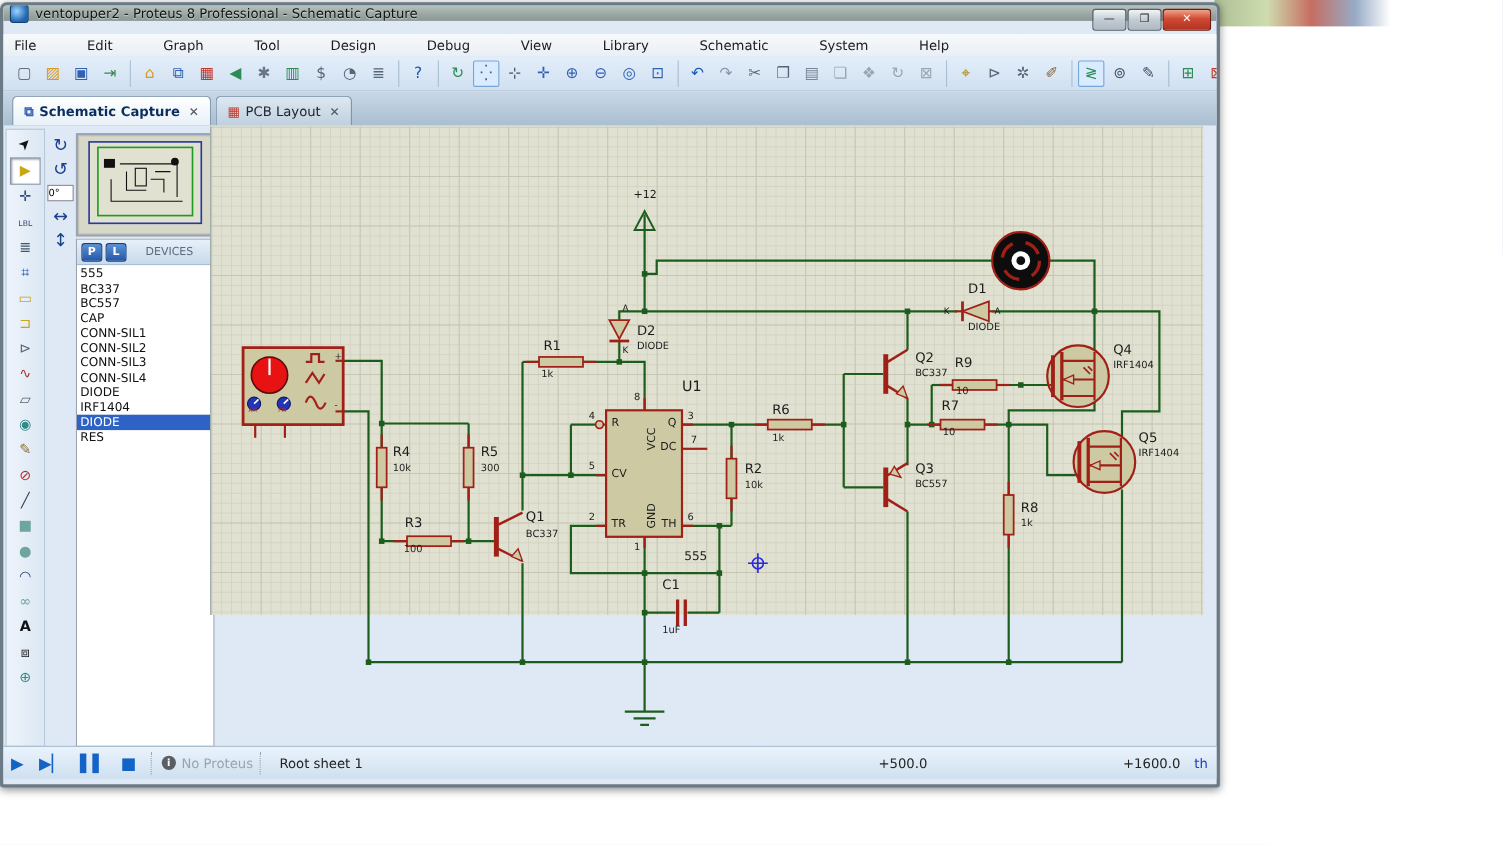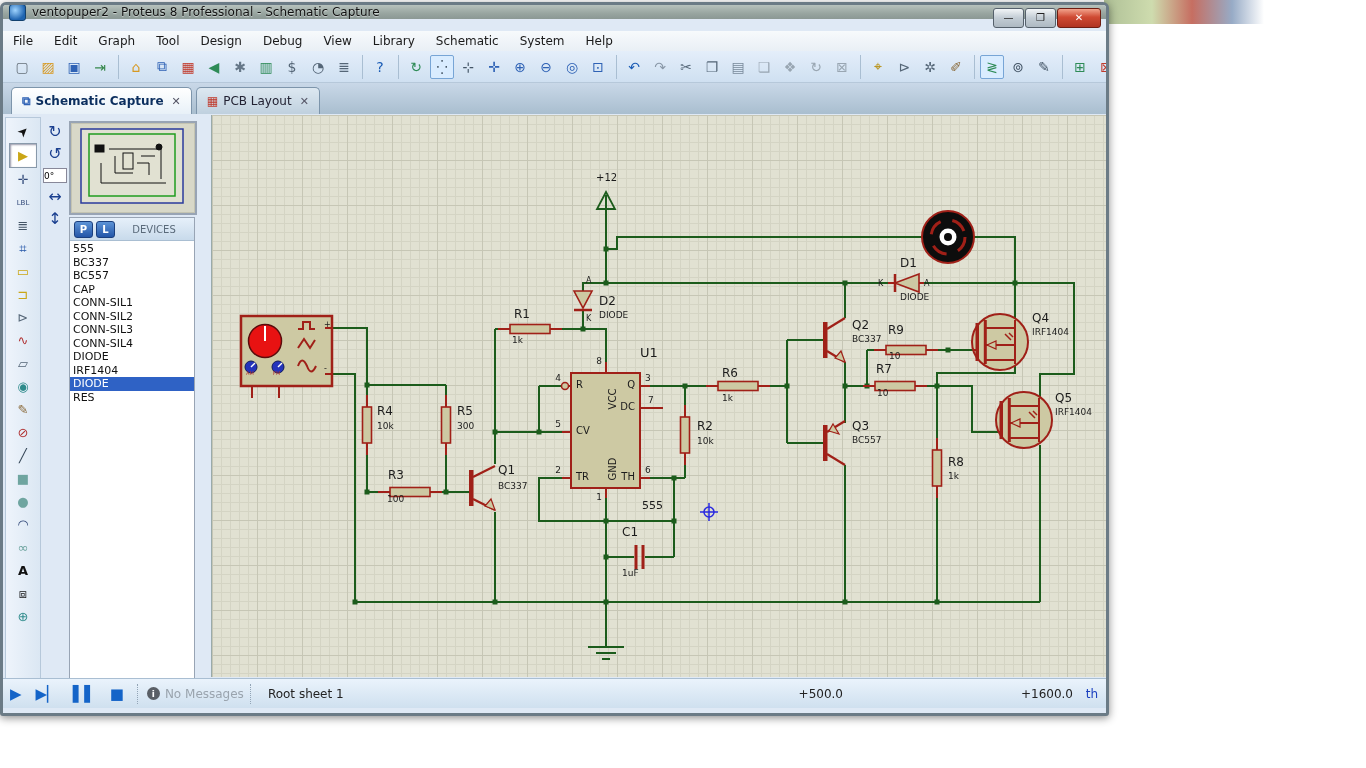--- a/index.html
+++ b/index.html
@@ -14,21 +14,21 @@
     background:linear-gradient(#b7c2bd,#98a5a0 60%,#8b9894);display:flex;align-items:center;padding-left:6px;}
   #app-icon{width:15px;height:15px;border-radius:3px;margin-right:6px;
     background:radial-gradient(circle at 35% 35%,#9fd4ff,#1f64b0 70%);border:1px solid #12406e;}
   #title-text{font-size:12px;color:#111;text-shadow:0 1px 1px rgba(255,255,255,.6);}
   #win-buttons{position:absolute;right:5px;top:3px;display:flex;}
   .winbtn{width:29px;height:18px;border:1px solid #55606b;border-radius:3px;margin-left:1px;
     background:linear-gradient(#f2f5f7,#c2ccd4 50%,#aeb9c2);font-size:10px;line-height:17px;text-align:center;color:#222;}
   .winbtn.close{width:42px;background:linear-gradient(#f2a38c,#cf4a33 45%,#b03422);color:#fff;font-weight:bold;border-color:#6e1d12;}
   
   #menubar{position:absolute;left:0;top:26px;right:0;height:20px;background:linear-gradient(#f7fafc,#e9eff5);
-    display:flex;align-items:center;padding-left:10px;border-bottom:1px solid #c8d4e0;}
+    display:flex;align-items:center;padding-left:10px;border-bottom:1px solid #c8d4e0;gap:25px;}
   .menu-item{font-size:12px;color:#1a1a1a;margin-right:21px;}
   
   #toolbar{position:absolute;left:0;top:46px;right:0;height:31px;background:linear-gradient(#e4eefa,#cfe0f1);
     display:flex;align-items:center;padding-left:6px;border-bottom:1px solid #b6c8da;}
   .tb-group{display:flex;align-items:center;margin-right:4px;padding-right:5px;border-right:1px solid #a9bed2;}
   .tb-group:last-child{border-right:none;}
   .tb-btn{width:22px;height:22px;margin:0 1px;border:1px solid transparent;border-radius:2px;
     display:flex;align-items:center;justify-content:center;font-size:14px;}
   .tb-btn.active{background:#d9ecff;border-color:#77a5d6;}
   
@@ -54,21 +54,21 @@
   
   #devices{position:absolute;left:66px;top:212px;width:124px;height:460px;border:1px solid #98a4b4;background:#fff;display:flex;flex-direction:column;}
   #devices-header{height:22px;background:linear-gradient(#e6f0fa,#c8daeb);display:flex;align-items:center;padding:0 4px;border-bottom:1px solid #a9bed2;}
   .pl-btn{width:17px;height:15px;border-radius:3px;background:linear-gradient(#5c93d6,#2456a8);color:#fff;font-size:10px;font-weight:bold;
     display:flex;align-items:center;justify-content:center;margin-right:3px;border:1px solid #1a3f7e;}
   #devices-title{flex:1;text-align:center;font-size:10px;color:#5a6a7a;}
   #device-list{flex:1;overflow:hidden;padding-top:1px;}
   .dev-item{font-size:11px;color:#111;padding:0 3px;height:13.5px;line-height:13.5px;}
   .dev-item.selected{background:#2f62c5;color:#fff;}
   
-  #canvas{position:absolute;left:208px;top:110px;width:903px;height:562px;background-color:#e1e1d2;
+  #canvas{position:absolute;left:188px;top:110px;width:903px;height:444px;background-color:#e1e1d2;
     border-left:1px solid #9aa;box-sizing:border-box;
     background-image:
       linear-gradient(#c6c6b5 1px,transparent 1px),linear-gradient(90deg,#c6c6b5 1px,transparent 1px),
       linear-gradient(#d4d4c4 1px,transparent 1px),linear-gradient(90deg,#d4d4c4 1px,transparent 1px);
     background-size:45px 45px,45px 45px,9px 9px,9px 9px;}
   #canvas svg{position:absolute;left:0;top:0;}
   
   #statusbar{position:absolute;left:0;right:0;top:673px;height:29px;background:linear-gradient(#eaf3fc,#cfe0ef);
     border-top:1px solid #a9bed2;display:flex;align-items:center;font-size:12px;color:#222;}
   .sim-btn{color:#1464c8;font-size:15px;margin:0 7px;line-height:28px;}
@@ -498,20 +498,20 @@
       </svg>
   </div>
 
   <div id="statusbar">
     <span class="sim-btn">▶</span>
     <span class="sim-btn">▶▏</span>
     <span class="sim-btn">▌▌</span>
     <span class="sim-btn">■</span>
     <span class="sb-sep"></span>
     <span id="info-icon">i</span>
-    <span id="no-messages">No Messages</span>
+    <span id="no-messages">No Proteus</span>
     <span class="sb-sep"></span>
     <span id="sheet-name">Root sheet 1</span>
     <span id="coord-x">+500.0</span>
     <span id="coord-y">+1600.0</span>
     <span id="coord-units">th</span>
   </div>
 </div>
 
 </body></html>

